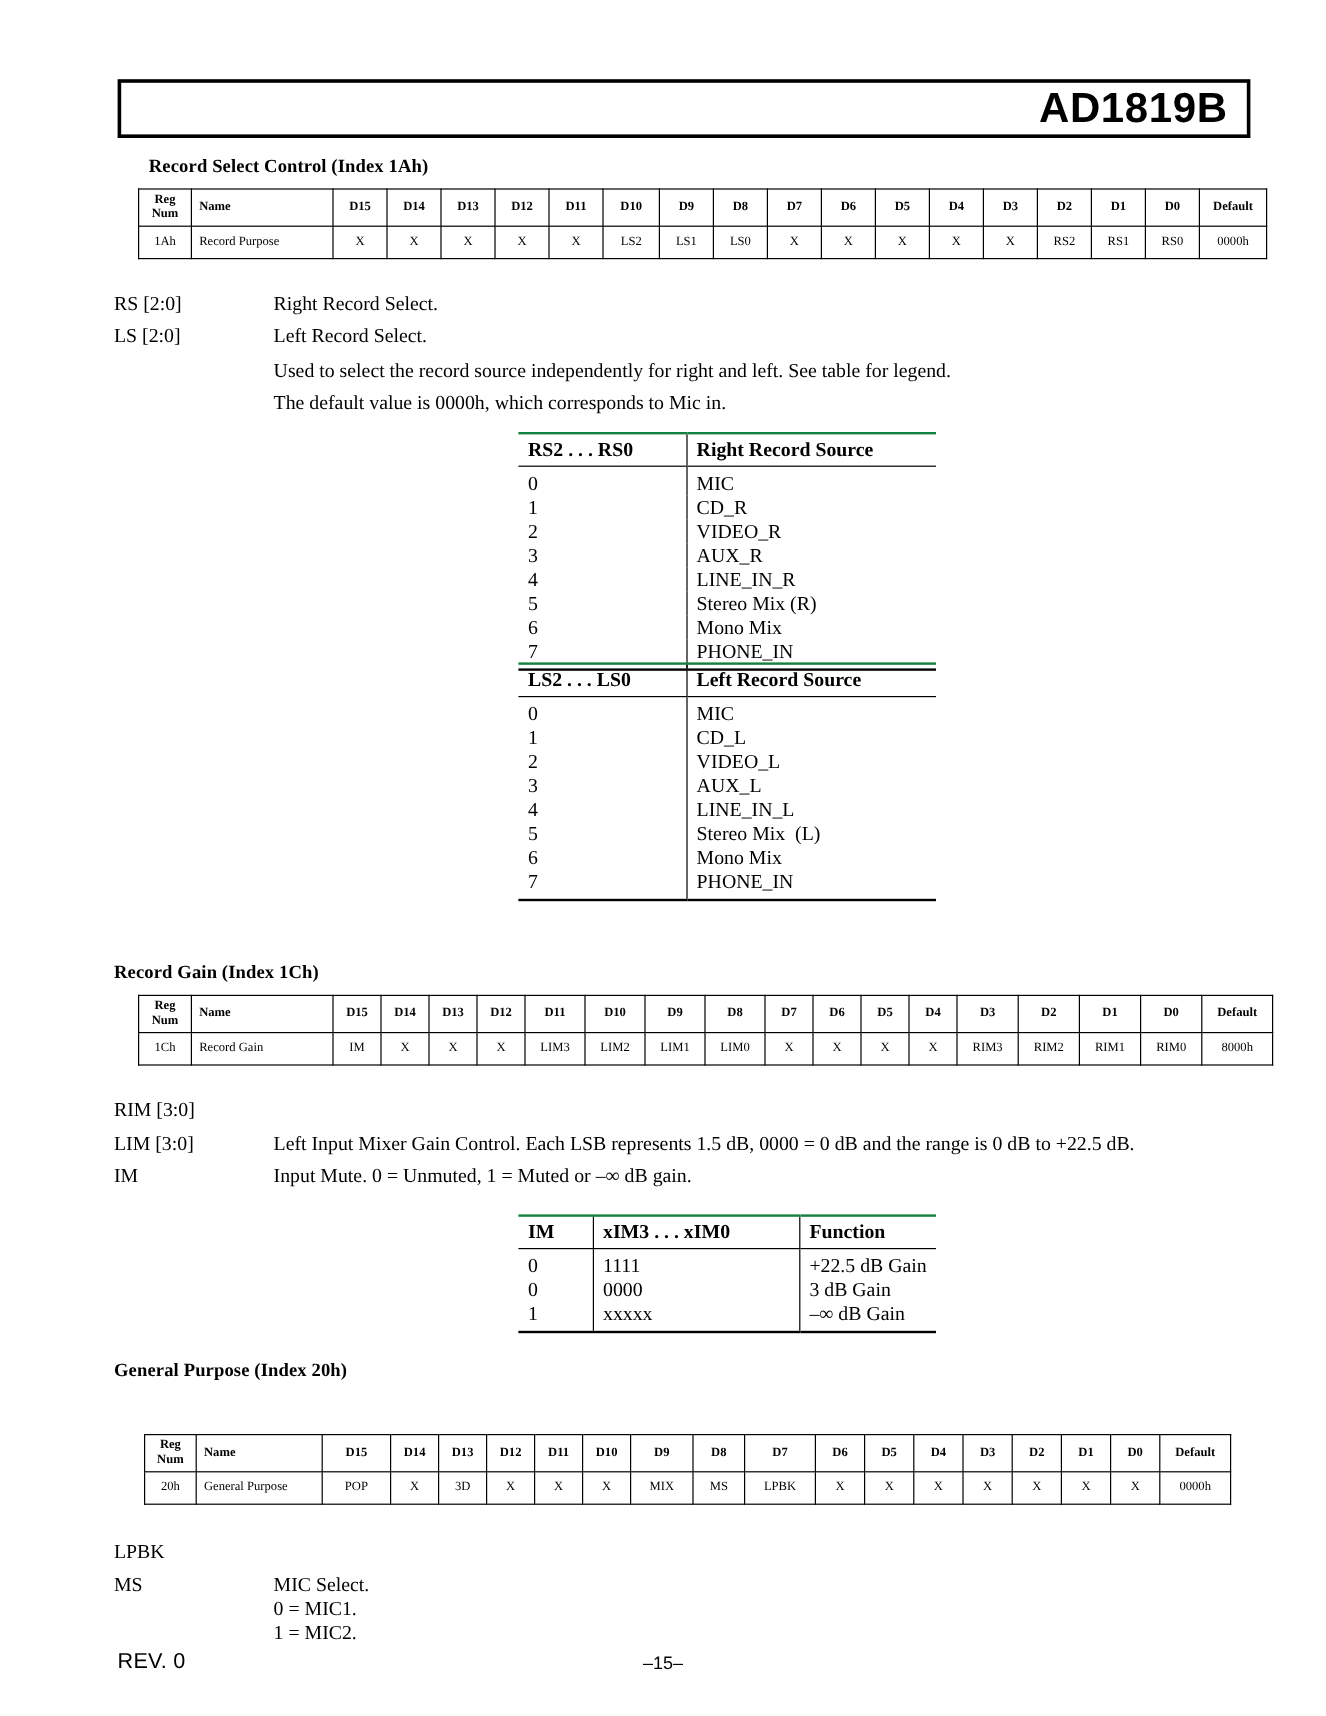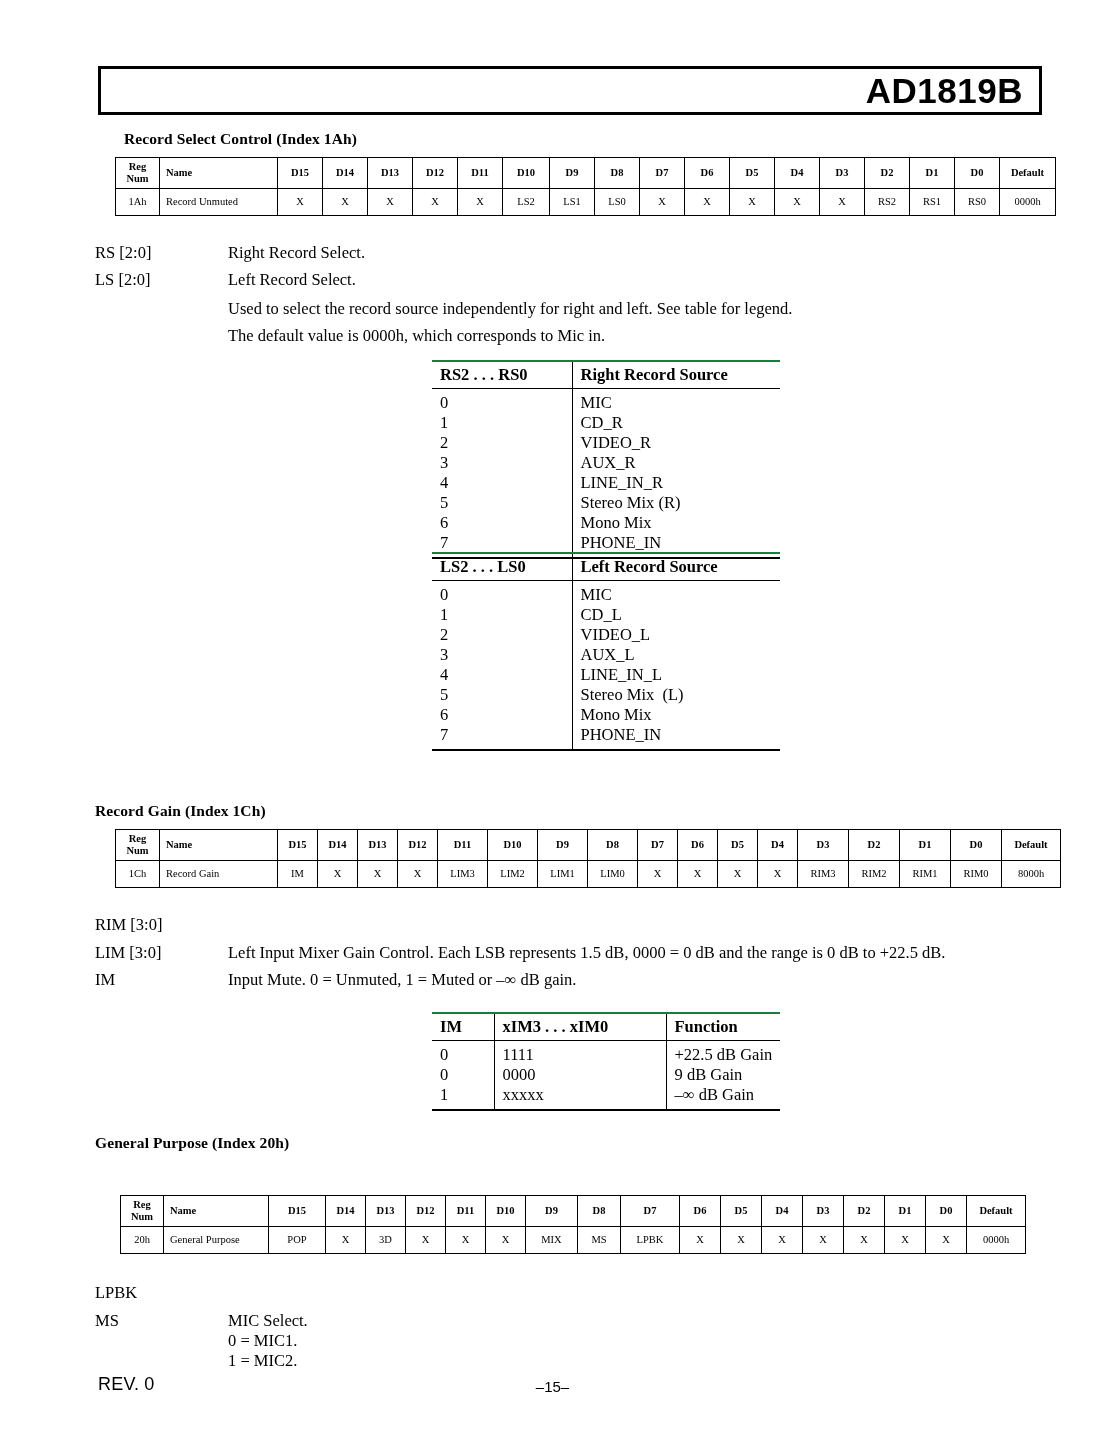--- a/index.html
+++ b/index.html
@@ -200,21 +200,21 @@
           <th>D3</th>
           <th>D2</th>
           <th>D1</th>
           <th>D0</th>
           <th>Default</th>
         </tr>
       </thead>
     <tbody>
         <tr>
           <td>1Ah</td>
-          <td class="left-al">Record Unmuted</td>
+          <td class="left-al">Record Purpose</td>
           <td>X</td>
           <td>X</td>
           <td>X</td>
           <td>X</td>
           <td>X</td>
           <td>LS2</td>
           <td>LS1</td>
           <td>LS0</td>
           <td>X</td>
           <td>X</td>
@@ -427,21 +427,21 @@
       </thead>
     <tbody>
         <tr>
           <td>0</td>
           <td class="vrule">1111</td>
           <td class="vrule">+22.5 dB Gain</td>
         </tr>
         <tr>
           <td>0</td>
           <td class="vrule">0000</td>
-          <td class="vrule">9 dB Gain</td>
+          <td class="vrule">3 dB Gain</td>
         </tr>
         <tr>
           <td>1</td>
           <td class="vrule">xxxxx</td>
           <td class="vrule">–∞ dB Gain</td>
         </tr>
       </tbody>
   </table>
 
   <div class="section-heading" style="left:95px; top:1134px;">General Purpose (Index 20h)</div>

